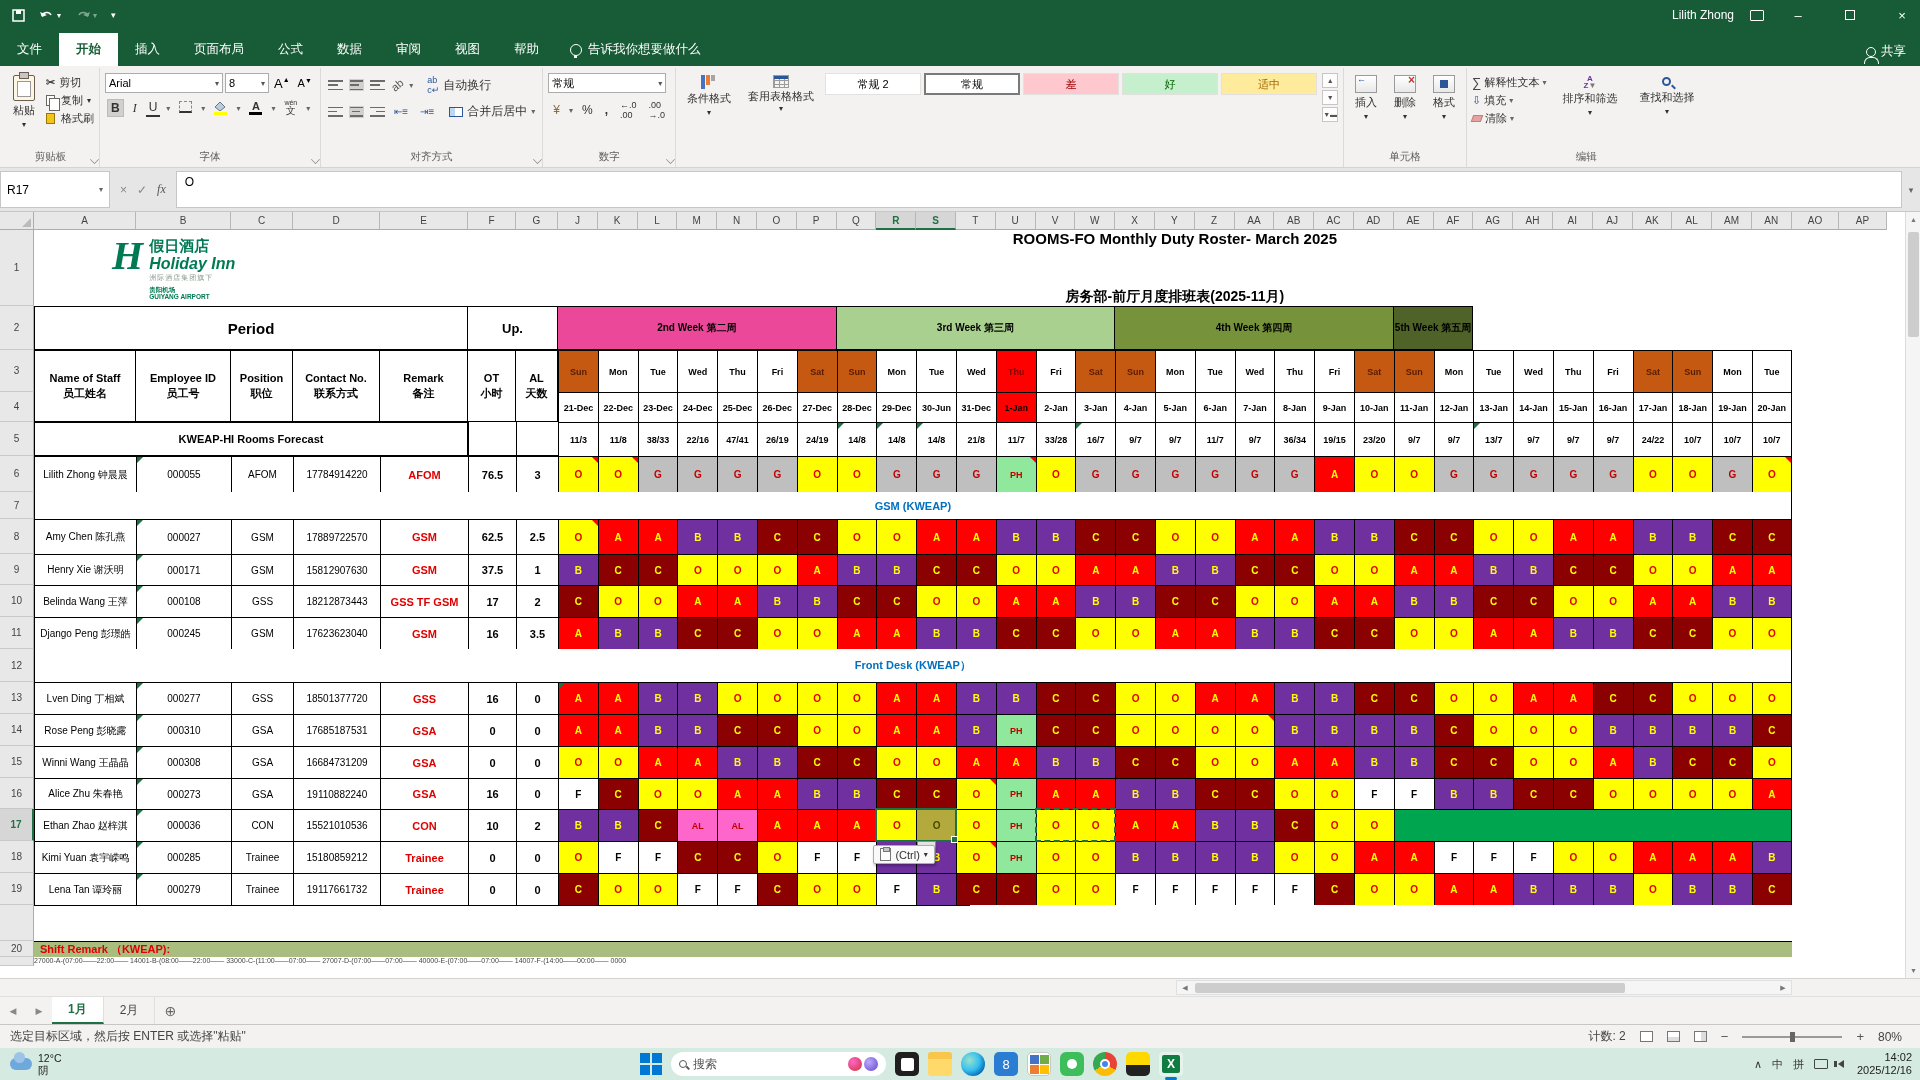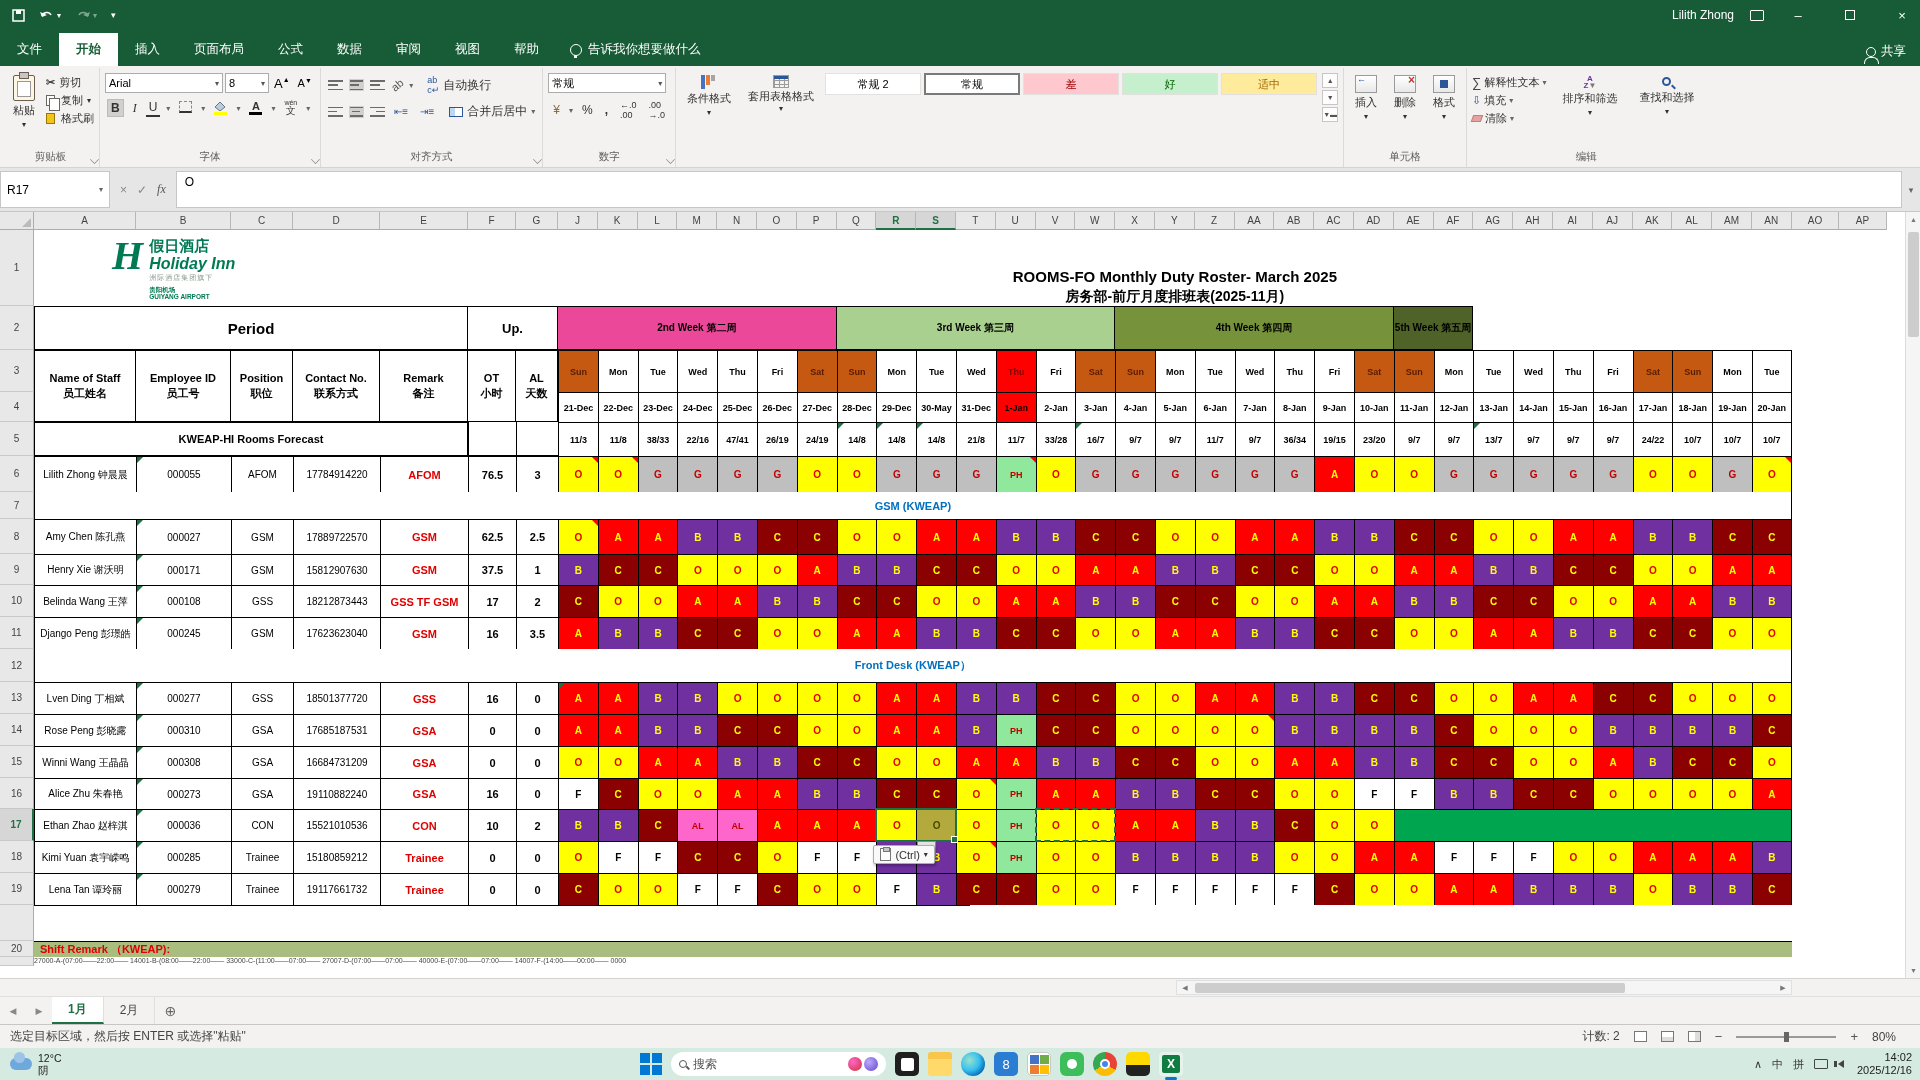--- a/index.html
+++ b/index.html
@@ -154,21 +154,21 @@
   .hsb{position:absolute;left:1176px;width:616px;top:1px;bottom:1px;background:#F5F5F5;border:1px solid #E0E0E0;display:flex;align-items:center}
   .hsb .ar{width:16px;text-align:center;font-size:7px;color:#777}
   .hthumb{height:10px;background:#CDCDCD;border-radius:2px;width:430px;margin-left:2px}
   .tabsrow{height:28px;background:#F3F2F1;display:flex;align-items:stretch;flex:none;border-top:1px solid #E1DFDD}
   .tnav{width:26px;display:flex;align-items:center;justify-content:center;color:#888;font-size:9px}
   .stab{padding:0 16px;display:flex;align-items:center;font-size:12px;color:#444;border-right:1px solid #E1DFDD}
   .stab.active{background:#fff;color:#1E7145;font-weight:bold;border-bottom:2px solid #1E7145}
   .addsheet{width:30px;display:flex;align-items:center;justify-content:center;color:#666;font-size:14px}
   .statusbar{height:24px;background:#F3F2F1;border-top:1px solid #C8C6C4;display:flex;align-items:center;font-size:12px;color:#444;flex:none}
   .sb-left{padding-left:10px}
-  .sb-right{margin-left:auto;display:flex;align-items:center;gap:14px;padding-right:24px}
+  .sb-right{margin-left:auto;display:flex;align-items:center;gap:14px;padding-right:18px}
   .viewico{width:13px;height:11px;border:1px solid #777;background:#fff}
   .viewico.v2{background:linear-gradient(#fff 60%,#ddd 60%)}
   .viewico.v3{background:linear-gradient(90deg,#fff 55%,#ddd 55%)}
   .zoomtrack{width:100px;height:2px;background:#999;position:relative}
   .zoomthumb{position:absolute;left:48px;top:-4px;width:5px;height:10px;background:#666}
   .zchar{font-size:13px;color:#555}
 
   
   .taskbar{height:32px;background:#D5EAE0;display:flex;align-items:center;flex:none;position:relative}
   .weather{display:flex;align-items:center;gap:6px;margin-left:10px;font-size:10.5px;color:#222;line-height:12px}
@@ -575,21 +575,21 @@
           <div class="logo">
             <span class="logoH">H</span>
             <div>
               <div class="lg1">假日酒店</div>
               <div class="lg2">Holiday Inn</div>
               <div class="lg3">洲际酒店集团旗下</div>
               <div class="lg4">贵阳机场<br>GUIYANG AIRPORT</div>
             </div>
           </div>
         </div>
-        <div style="width:1233.8px;display:flex;flex-direction:column;align-items:center;justify-content:flex-end">
+        <div style="width:1233.8px;display:flex;flex-direction:column;align-items:center;justify-content:space-between">
           <div class="t-en">ROOMS-FO Monthly Duty Roster- March 2025</div>
           <div class="t-cn">房务部-前厅月度排班表(2025-11月)</div>
         </div>
         <div style="flex:1"></div>
       </div>
       <div class="srow" style="height:44px">
         <div class="gut">2</div>
         <div class="bigcell" style="width:434px">Period</div>
         <div class="bigcell" style="width:90px;font-size:13px;border-left:none">Up.</div>
         <div class="wk" style="width:278.59999999999997px;background:#ec4899">2nd Week 第二周</div>
@@ -668,21 +668,21 @@
           <div style="display:flex;height:30px">
             <div class="da" style="width:39.8px">21-Dec</div>
             <div class="da" style="width:39.8px">22-Dec</div>
             <div class="da" style="width:39.8px">23-Dec</div>
             <div class="da" style="width:39.8px">24-Dec</div>
             <div class="da" style="width:39.8px">25-Dec</div>
             <div class="da" style="width:39.8px">26-Dec</div>
             <div class="da" style="width:39.8px">27-Dec</div>
             <div class="da" style="width:39.8px">28-Dec</div>
             <div class="da" style="width:39.8px">29-Dec</div>
-            <div class="da" style="width:39.8px">30-May</div>
+            <div class="da" style="width:39.8px">30-Jun</div>
             <div class="da" style="width:39.8px">31-Dec</div>
             <div class="da hol" style="width:39.8px">1-Jan</div>
             <div class="da" style="width:39.8px">2-Jan</div>
             <div class="da" style="width:39.8px">3-Jan</div>
             <div class="da" style="width:39.8px">4-Jan</div>
             <div class="da" style="width:39.8px">5-Jan</div>
             <div class="da" style="width:39.8px">6-Jan</div>
             <div class="da" style="width:39.8px">7-Jan</div>
             <div class="da" style="width:39.8px">8-Jan</div>
             <div class="da" style="width:39.8px">9-Jan</div>

